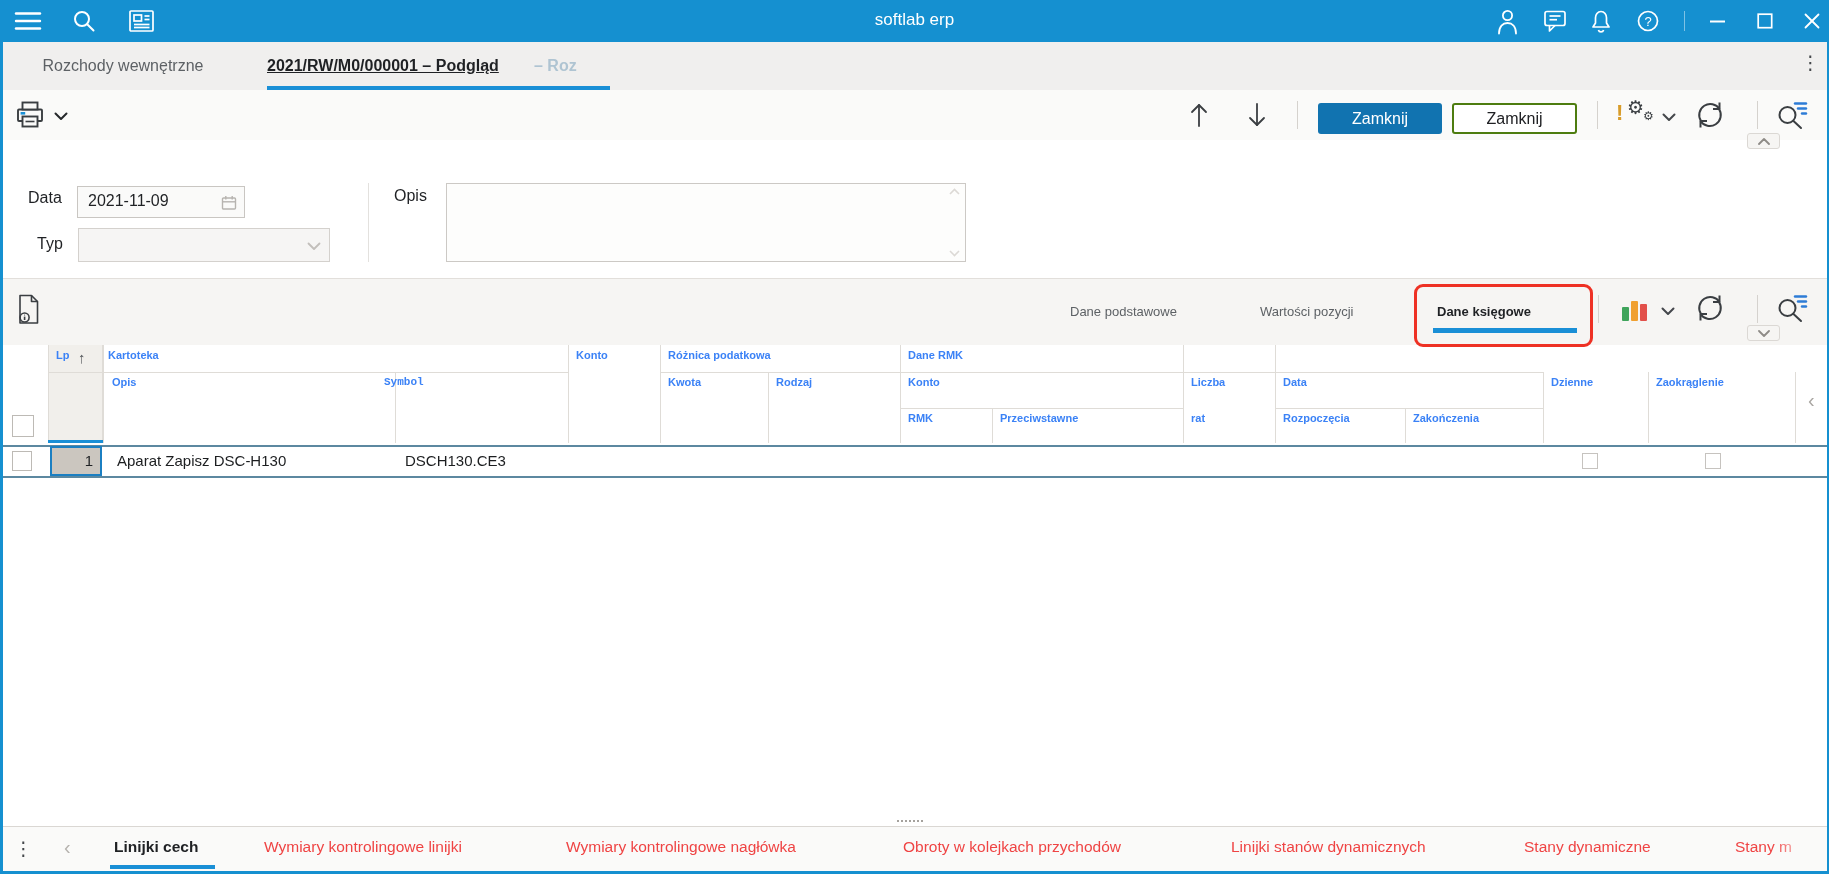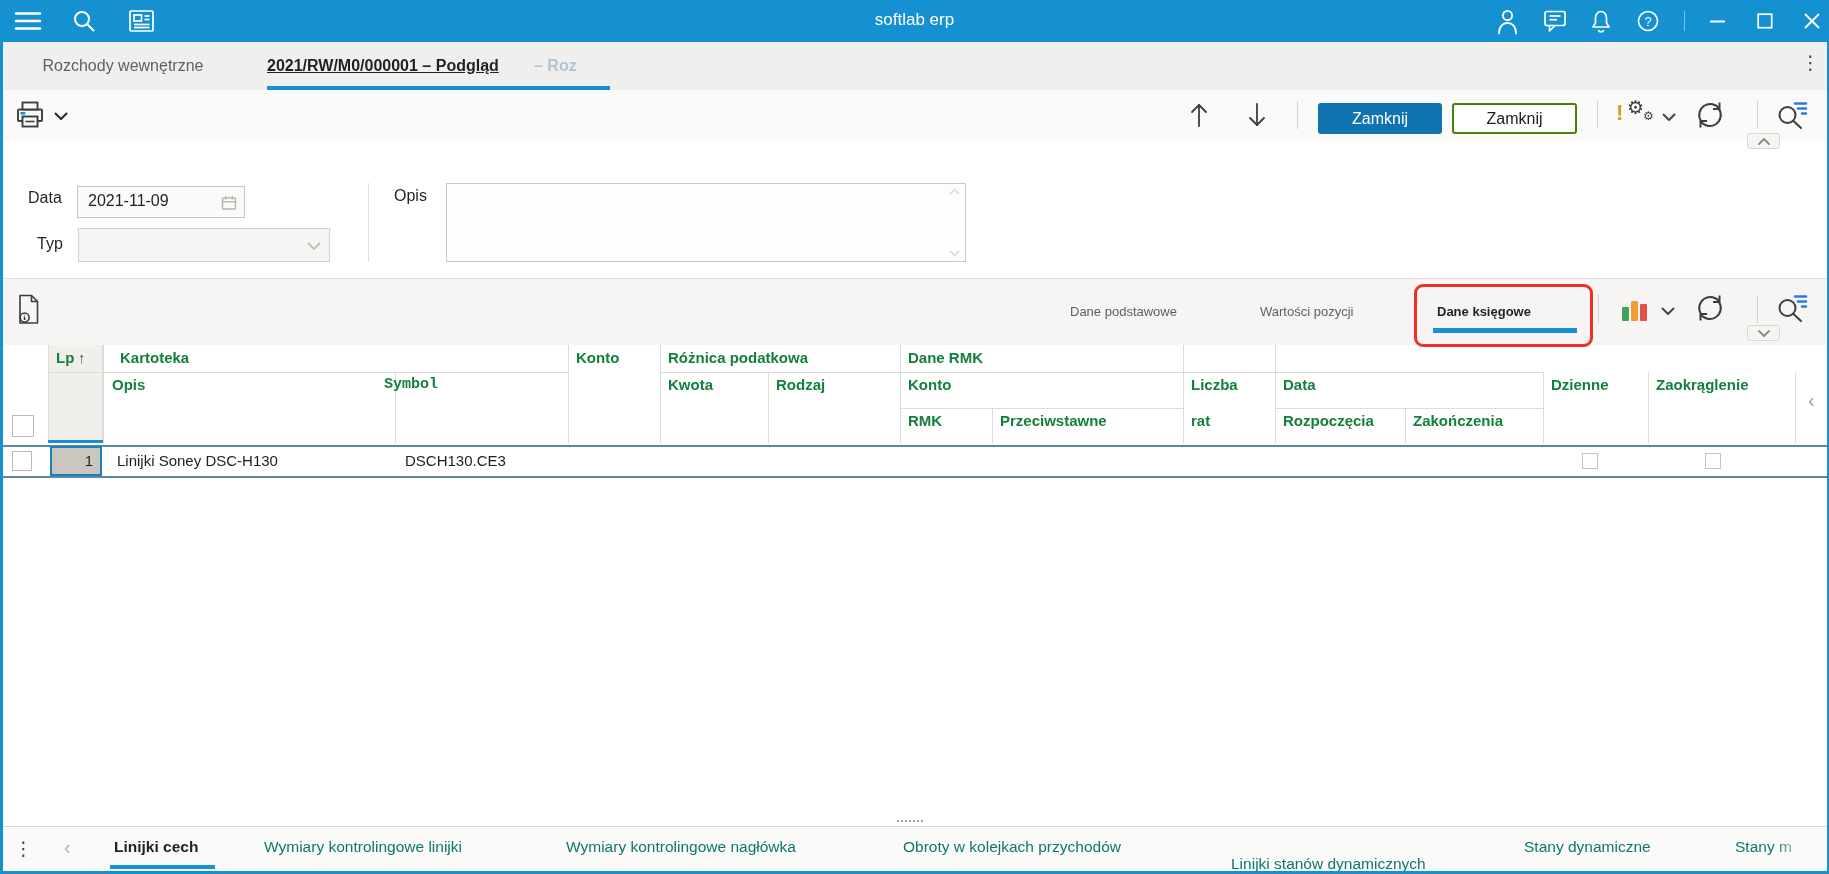--- a/index.html
+++ b/index.html
@@ -26,26 +26,26 @@
   .fld-label{position:absolute;font-size:16px;color:#1f2124;}
   .input{position:absolute;box-sizing:border-box;font-size:16px;}
   
   #sectionbar{top:278px;height:67px;background:#f6f5f3;border-top:1px solid #e2dfdb;}
   .sec-tab{position:absolute;top:25px;font-size:13px;color:#5d6165;white-space:nowrap;cursor:pointer;}
   .sec-tab.active{color:#1f2124;font-weight:bold;}
   .underline{position:absolute;background:#1a8fd6;}
   
   #table{top:345px;height:133px;background:#fff;}
   .gline{position:absolute;background:#dfdcd7;}
-  .hlabel{position:absolute;font-weight:bold;font-size:15px;color:#15803d;white-space:nowrap;cursor:pointer;}
+  .hlabel{position:absolute;font-weight:bold;font-size:11px;color:#3b82f6;white-space:nowrap;cursor:pointer;}
   .cell-text{position:absolute;font-size:15px;color:#1c1e20;white-space:nowrap;}
   .cbx{position:absolute;background:#fff;border:1px solid #bdbab5;box-sizing:border-box;cursor:pointer;}
   
   #bottomtabs{top:827px;height:44px;background:#fafaf9;}
-  .btab{position:absolute;top:11px;font-size:15.5px;color:#0f766e;white-space:nowrap;cursor:pointer;}
+  .btab{position:absolute;top:11px;font-size:15.5px;color:#ef4444;white-space:nowrap;cursor:pointer;}
   .btab.active{color:#1f2124;font-weight:bold;}
   .collapse-btn{position:absolute;width:33px;height:16px;background:#f6f5f3;border:1px solid #dbd8d4;border-radius:3px;
                 display:flex;align-items:center;justify-content:center;cursor:pointer;box-sizing:border-box;z-index:6;}
   .kebab{font-size:19px;color:#44474b;line-height:1;cursor:pointer;}
   .winborder{position:absolute;background:#1590d0;z-index:8;}
 </style>
 </head>
 <body>
 
 <div id="window">
@@ -315,21 +315,21 @@
     <div class="gline" style="left:992px;top:63px;width:1px;height:35px;"></div>
     <div class="gline" style="left:1405px;top:63px;width:1px;height:35px;"></div>
 
     <div class="gline" style="left:48px;top:27px;width:520px;height:1px;"></div>
     <div class="gline" style="left:660px;top:27px;width:883px;height:1px;"></div>
     <div class="gline" style="left:900px;top:63px;width:283px;height:1px;"></div>
     <div class="gline" style="left:1275px;top:63px;width:268px;height:1px;"></div>
 
     <span class="hlabel" style="left:56px;top:4px;">Lp</span>
     <span class="abs" style="left:78px;top:4px;font-size:15px;color:#55585c;">↑</span>
-    <span class="hlabel" style="left:120px;top:4px;">Kartoteka</span>
+    <span class="hlabel" style="left:108px;top:4px;">Kartoteka</span>
     <span class="hlabel" style="left:576px;top:4px;">Konto</span>
     <span class="hlabel" style="left:668px;top:4px;">Różnica podatkowa</span>
     <span class="hlabel" style="left:908px;top:4px;">Dane RMK</span>
 
     <span class="hlabel" style="left:112px;top:31px;">Opis</span>
     <span class="hlabel" style="left:384px;top:31px;font-family:Liberation Mono, monospace;">Symbol</span>
     <span class="hlabel" style="left:668px;top:31px;">Kwota</span>
     <span class="hlabel" style="left:776px;top:31px;">Rodzaj</span>
     <span class="hlabel" style="left:908px;top:31px;">Konto</span>
     <span class="hlabel" style="left:1191px;top:31px;">Liczba</span>
@@ -342,42 +342,42 @@
     <span class="hlabel" style="left:1191px;top:67px;">rat</span>
     <span class="hlabel" style="left:1283px;top:67px;">Rozpoczęcia</span>
     <span class="hlabel" style="left:1413px;top:67px;">Zakończenia</span>
 
     <div class="cbx" style="left:12px;top:70px;width:22px;height:22px;"></div>
 
     <div class="abs" style="left:0;top:100px;width:1829px;height:2px;background:#5c88a0;"></div>
     <div class="abs" style="left:0;top:102px;width:1829px;height:29px;background:#fff;cursor:pointer;">
       <div class="cbx" style="left:12px;top:4px;width:20px;height:20px;"></div>
       <div class="abs" style="left:50px;top:-1px;width:52px;height:30px;background:#cbc6bf;border:2px solid #1b7fc2;box-sizing:border-box;text-align:right;font-size:15px;line-height:26px;padding-right:7px;">1</div>
-      <span class="cell-text" style="left:117px;top:5px;">Linijki Soney DSC-H130</span>
+      <span class="cell-text" style="left:117px;top:5px;">Aparat Zapisz DSC-H130</span>
       <span class="cell-text" style="left:405px;top:5px;">DSCH130.CE3</span>
       <div class="cbx" style="left:1582px;top:6px;width:16px;height:16px;border-color:#c6c3bf;"></div>
       <div class="cbx" style="left:1705px;top:6px;width:16px;height:16px;border-color:#c6c3bf;"></div>
     </div>
     <div class="abs" style="left:0;top:131px;width:1829px;height:2px;background:#5c88a0;"></div>
 
     <span class="abs" style="left:1808px;top:44px;font-size:20px;color:#a9a6a2;cursor:pointer;">‹</span>
   </div>
 
   <div class="abs" style="left:0;top:826px;width:1829px;height:1px;background:#dad7d3;"></div>
   <div class="abs" style="left:897px;top:820px;width:26px;height:4px;border-top:2px dotted #a5a29e;cursor:row-resize;"></div>
 
   <div class="band" id="bottomtabs">
     <span class="abs kebab" style="left:14px;top:12px;">⋮</span>
     <span class="abs" style="left:64px;top:9px;font-size:20px;color:#b5b2ae;cursor:pointer;">‹</span>
     <span class="btab active" style="left:114px;">Linijki cech</span>
     <div class="underline" style="left:110px;top:38px;width:105px;height:4px;"></div>
     <span class="btab" style="left:264px;">Wymiary kontrolingowe linijki</span>
     <span class="btab" style="left:566px;">Wymiary kontrolingowe nagłówka</span>
     <span class="btab" style="left:903px;">Obroty w kolejkach przychodów</span>
-    <span class="btab" style="left:1231px;margin-top:17px;">Linijki stanów dynamicznych</span>
+    <span class="btab" style="left:1231px;">Linijki stanów dynamicznych</span>
     <span class="btab" style="left:1524px;">Stany dynamiczne</span>
     <span class="btab" style="left:1735px;">Stany m</span>
     <div class="abs" style="left:1772px;top:0;width:55px;height:44px;background:linear-gradient(to right, rgba(250,250,249,0), #fafaf9 80%);"></div>
   </div>
 
   <div class="winborder" style="left:0;top:42px;width:3px;height:832px;"></div>
   <div class="winborder" style="left:1827px;top:42px;width:2px;height:832px;"></div>
   <div class="winborder" style="left:0;top:871px;width:1829px;height:3px;"></div>
 </div>
 

